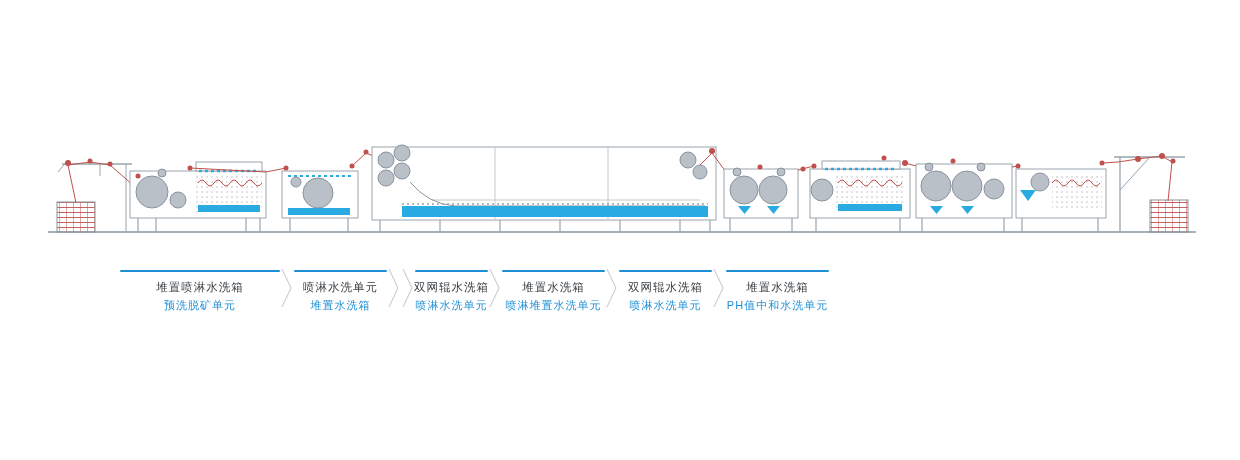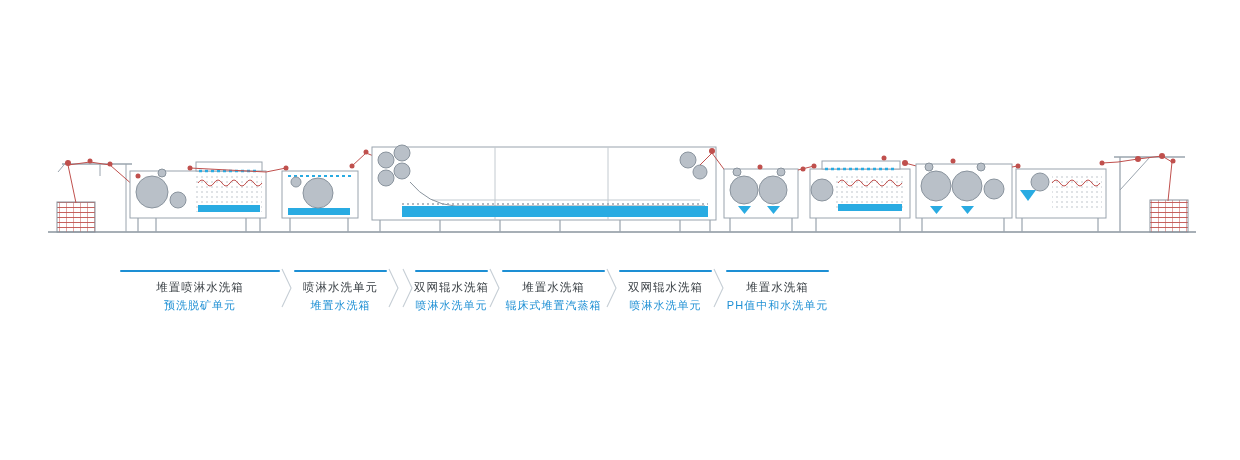--- a/index.html
+++ b/index.html
@@ -201,21 +201,21 @@
 
     <div class="chev">
       <svg width="12" height="44">
           <polyline points="1,1 10,20 1,39" fill="none" stroke="#c6ced5" stroke-width="1.1"></polyline>
         </svg>
     </div>
 
     <div class="section" style="width:103px">
       <div class="bar"></div>
       <div class="sec-title">堆置水洗箱</div>
-      <div class="sec-sub">辊床式堆置汽蒸箱</div>
+      <div class="sec-sub">喷淋堆置水洗单元</div>
     </div>
 
     <div class="chev">
       <svg width="12" height="44">
           <polyline points="1,1 10,20 1,39" fill="none" stroke="#c6ced5" stroke-width="1.1"></polyline>
         </svg>
     </div>
 
     <div class="section" style="width:93px">
       <div class="bar"></div>

